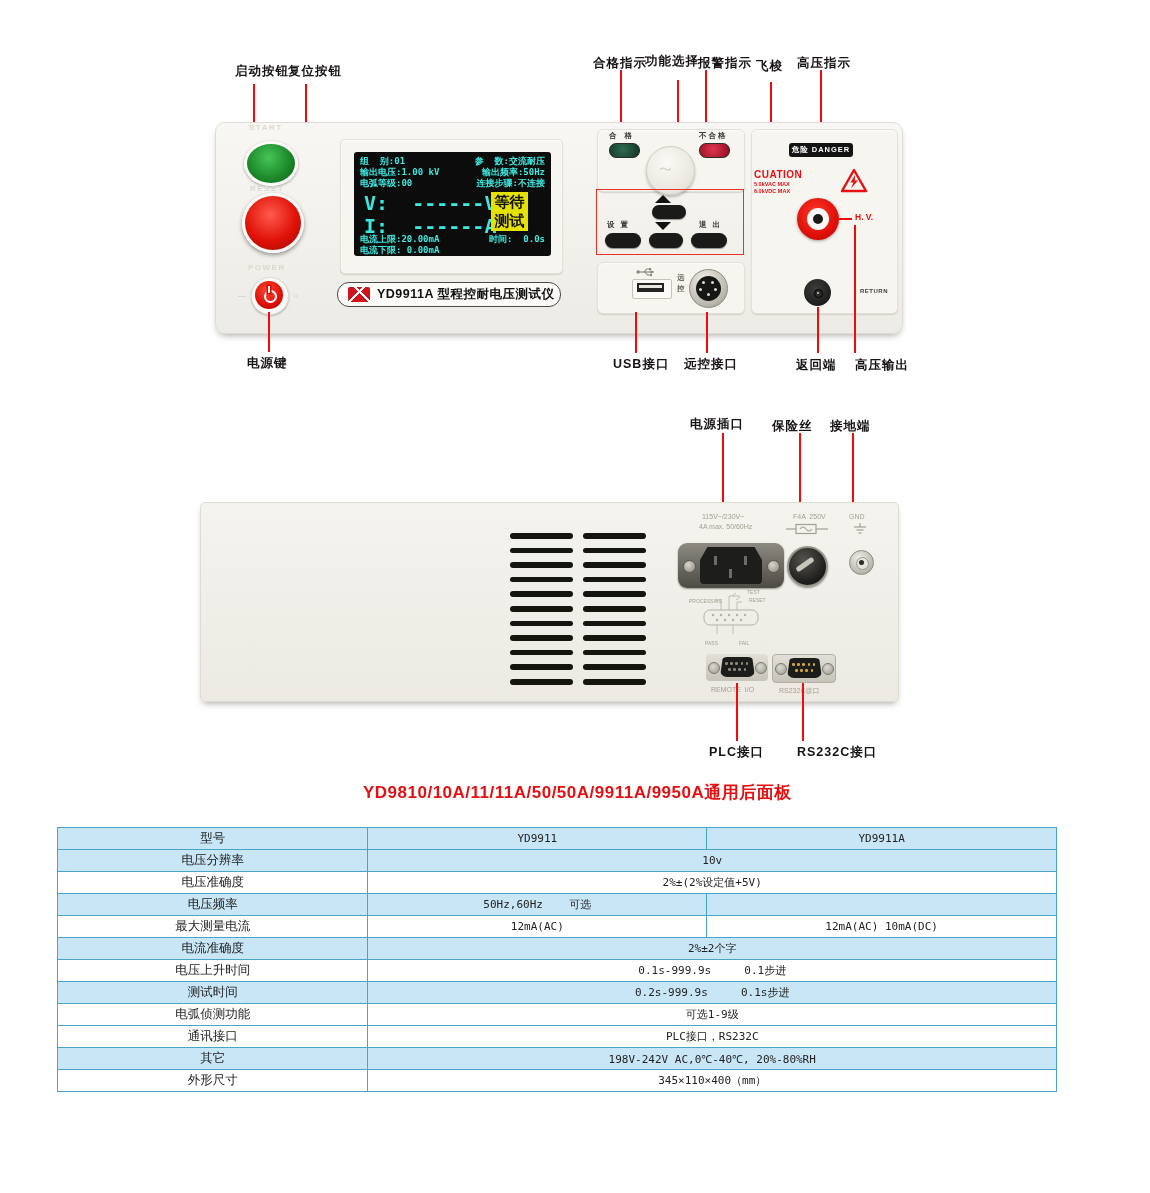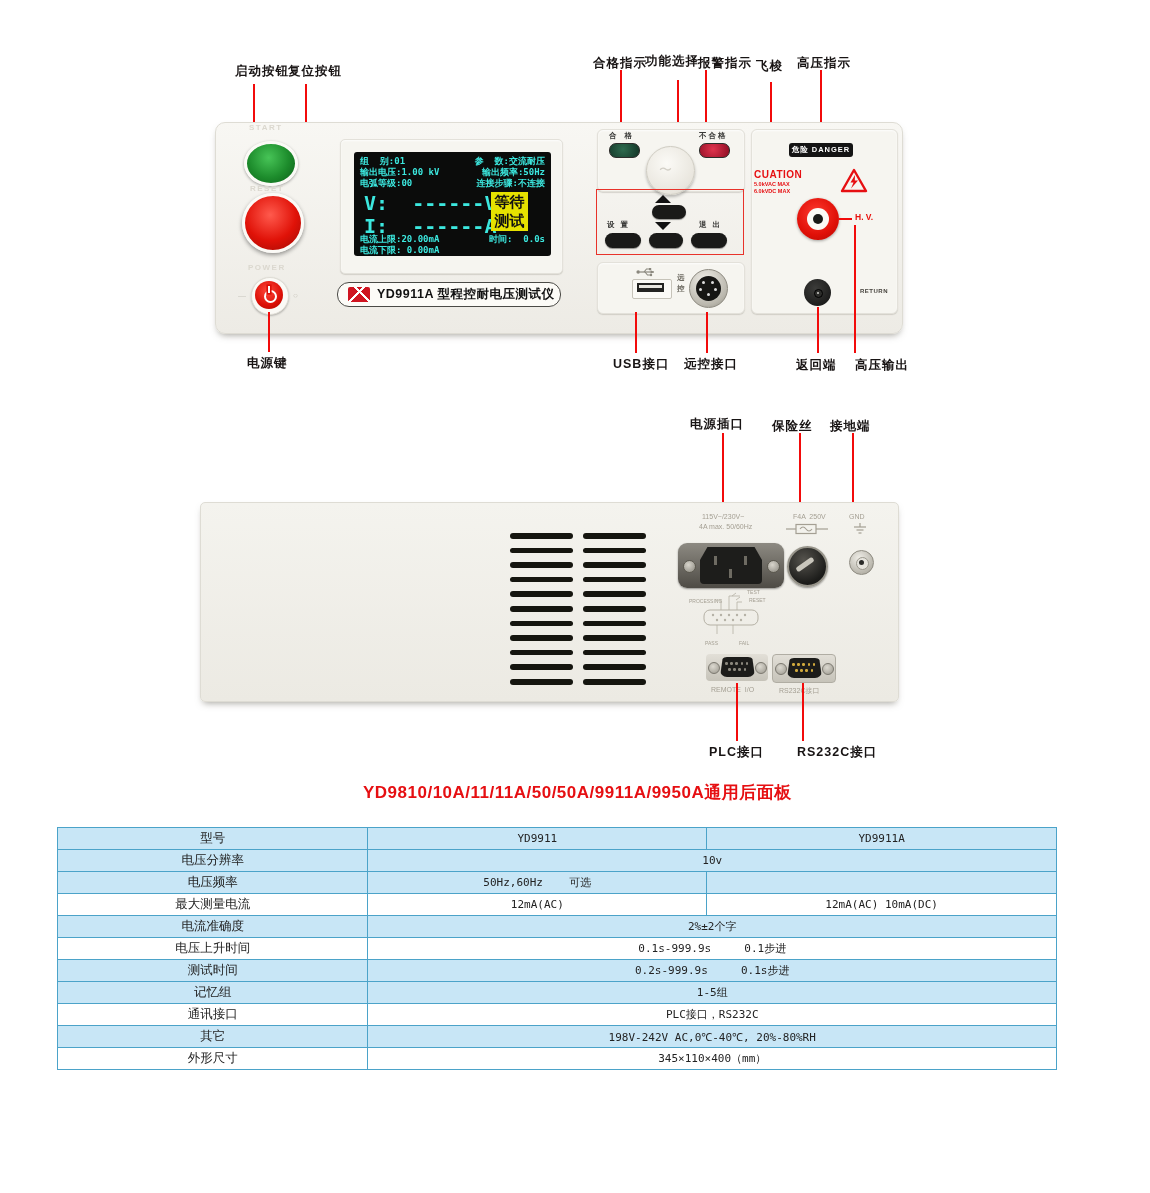--- a/index.html
+++ b/index.html
@@ -345,20 +345,24 @@
     <tbody>
         <tr class="odd">
           <td class="lab">型号</td>
           <td class="val c2">YD9911</td>
           <td class="val c3">YD9911A</td>
         </tr>
         <tr class="odd">
           <td class="lab">电压分辨率</td>
           <td colspan="2" class="val">10v</td>
         </tr>
+        <tr class="even">
+          <td class="lab">电压准确度</td>
+          <td colspan="2" class="val">2%±(2%设定值+5V)</td>
+        </tr>
         <tr class="odd">
           <td class="lab">电压频率</td>
           <td class="val c2">50Hz,60Hz    可选</td>
           <td class="val c3"></td>
         </tr>
         <tr class="even">
           <td class="lab">最大测量电流</td>
           <td class="val c2">12mA(AC)</td>
           <td class="val c3">12mA(AC) 10mA(DC)</td>
         </tr>
@@ -367,23 +371,23 @@
           <td colspan="2" class="val">2%±2个字</td>
         </tr>
         <tr class="even">
           <td class="lab">电压上升时间</td>
           <td colspan="2" class="val">0.1s-999.9s     0.1步进</td>
         </tr>
         <tr class="odd">
           <td class="lab">测试时间</td>
           <td colspan="2" class="val">0.2s-999.9s     0.1s步进</td>
         </tr>
-        <tr class="odd">
-          <td class="lab">记忆组</td>
-          <td colspan="2" class="val">1-5组</td>
+        <tr class="even">
+          <td class="lab">电弧侦测功能</td>
+          <td colspan="2" class="val">可选1-9级</td>
         </tr>
         <tr class="even">
           <td class="lab">通讯接口</td>
           <td colspan="2" class="val">PLC接口，RS232C</td>
         </tr>
         <tr class="odd">
           <td class="lab">其它</td>
           <td colspan="2" class="val">198V-242V AC,0℃-40℃, 20%-80%RH</td>
         </tr>
         <tr class="even">

